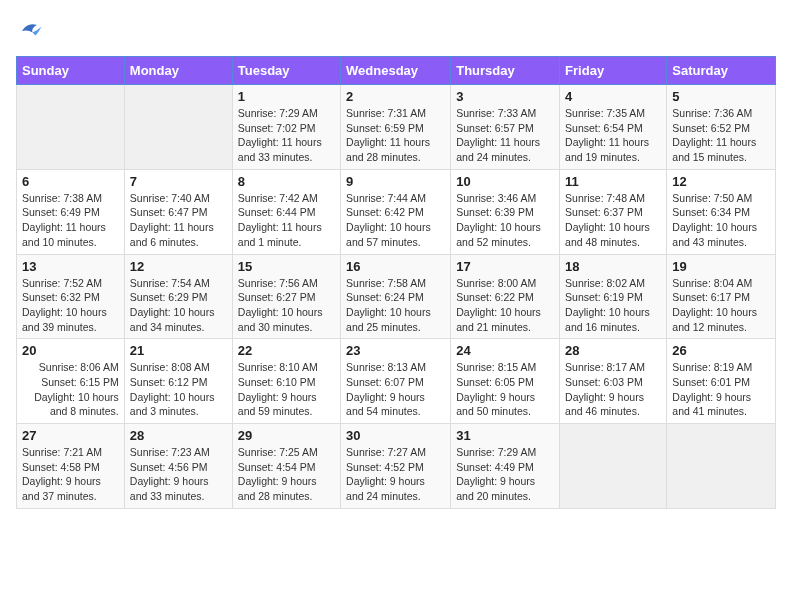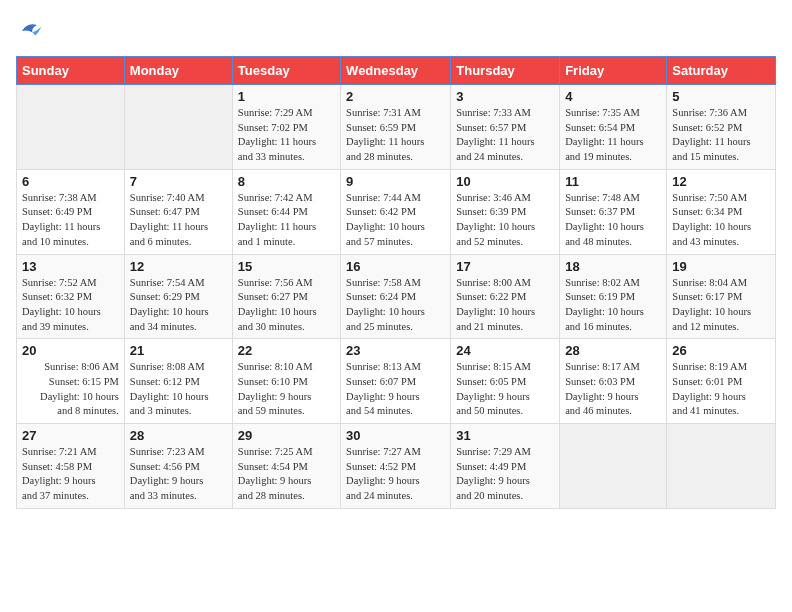--- a/index.html
+++ b/index.html
@@ -45,21 +45,21 @@
     .location {
       font-size: 16px;
       color: #555;
     }
     table {
       width: 100%;
       border-collapse: collapse;
       font-size: 11px;
     }
     thead tr th {
-      background-color: #ef4444;
+      background-color: #8b5cf6;
       color: #fff;
       padding: 6px 5px;
       text-align: left;
       font-weight: bold;
       font-size: 13px;
       border: 1px solid #5588dd;
     }
     tbody tr td {
       border: 1px solid #ddd;
       padding: 4px 5px;
@@ -77,21 +77,20 @@
       font-weight: bold;
       font-size: 13px;
       color: #222;
       display: block;
       margin-bottom: 2px;
     }
     .day-info {
       color: #333;
       font-size: 10.5px;
       line-height: 1.4;
-      font-family: Liberation Serif, serif;
     }
     .empty-cell {
       background-color: #f0f0f0 !important;
     }
   </style>
 </head>
 <body>
 
 <div class="header">
   <div class="logo">

